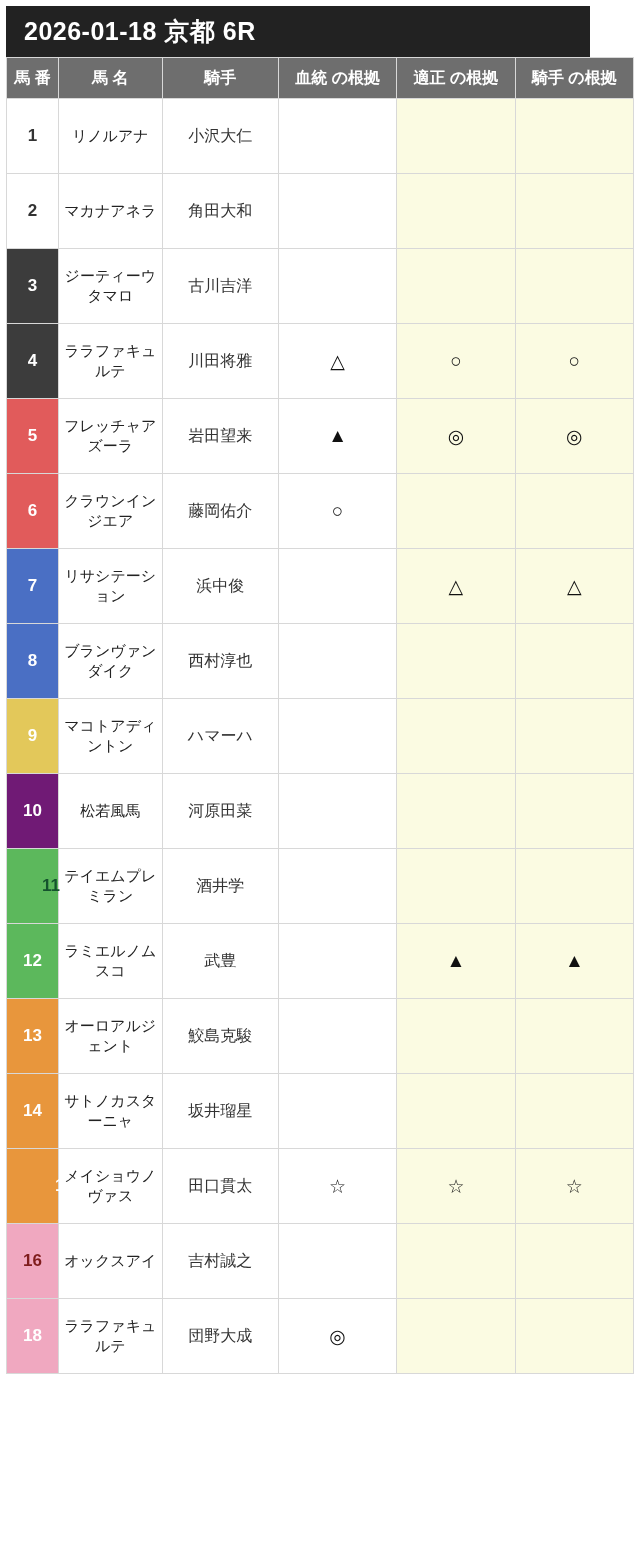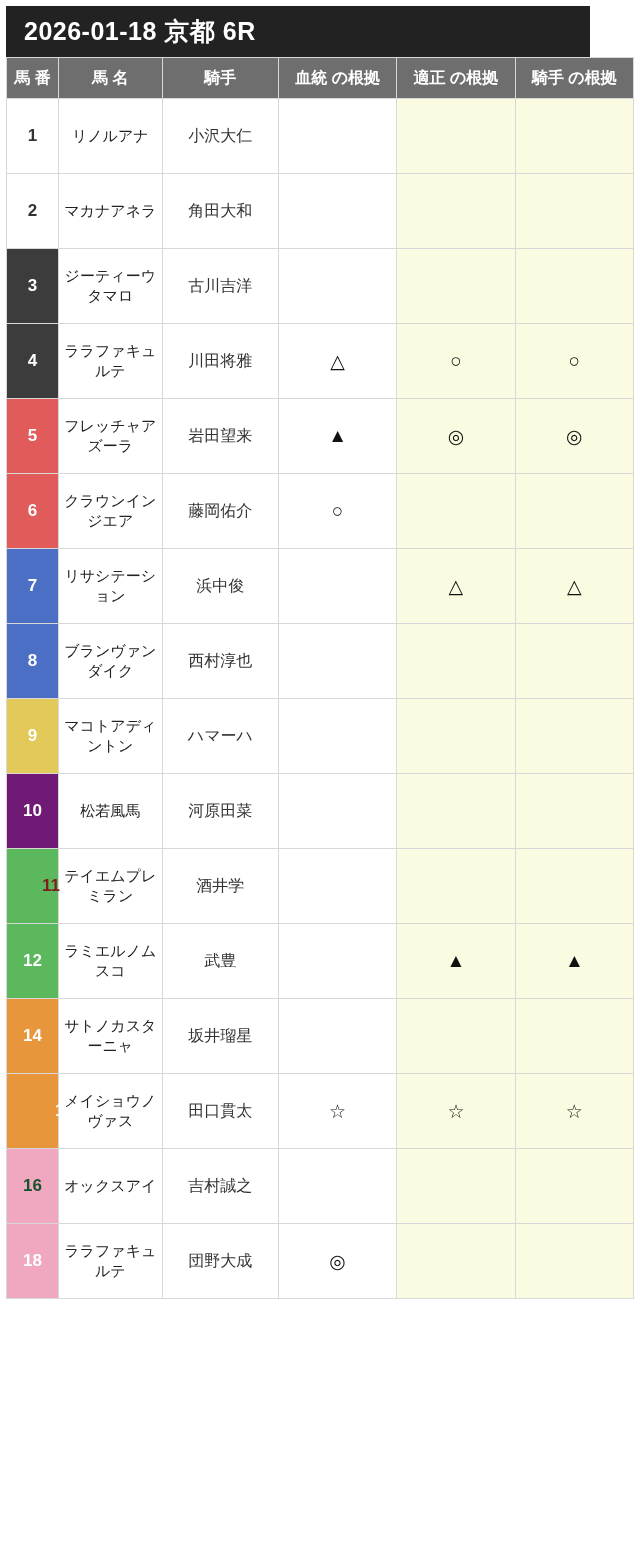--- a/index.html
+++ b/index.html
@@ -181,53 +181,61 @@
         </tr>
         <tr>
           <td class="num" style="background: #701a75; color: rgb(255, 255, 255);">10</td>
           <td class="hname">松若風馬</td>
           <td class="jockey">河原田菜</td>
           <td class="mark"></td>
           <td class="mark tint" style="background: rgb(251, 251, 226);"></td>
           <td class="mark tint" style="background: rgb(251, 251, 226);"></td>
         </tr>
         <tr>
-          <td class="num" style="background: rgb(92, 184, 92); color: #7f1d1d; padding-left: 35px;">11</td>
+          <td class="num" style="background: rgb(92, 184, 92); color: #14532d; padding-left: 35px;">11</td>
           <td class="hname">テイエムプレミラン</td>
           <td class="jockey">酒井学</td>
           <td class="mark"></td>
           <td class="mark tint" style="background: rgb(251, 251, 226);"></td>
           <td class="mark tint" style="background: rgb(251, 251, 226);"></td>
         </tr>
         <tr>
           <td class="num" style="background: rgb(92, 184, 92); color: rgb(255, 255, 255);">12</td>
           <td class="hname">ラミエルノムスコ</td>
           <td class="jockey">武豊</td>
           <td class="mark"></td>
           <td class="mark tint" style="background: rgb(251, 251, 226);">▲</td>
           <td class="mark tint" style="background: rgb(251, 251, 226);">▲</td>
+        </tr>
+        <tr>
+          <td class="num" style="background: rgb(232, 150, 60); color: rgb(255, 255, 255);">13</td>
+          <td class="hname">オーロアルジェント</td>
+          <td class="jockey">鮫島克駿</td>
+          <td class="mark"></td>
+          <td class="mark tint" style="background: rgb(251, 251, 226);"></td>
+          <td class="mark tint" style="background: rgb(251, 251, 226);"></td>
         </tr>
         <tr>
           <td class="num" style="background: rgb(232, 150, 60); color: rgb(255, 255, 255);">14</td>
           <td class="hname">サトノカスターニャ</td>
           <td class="jockey">坂井瑠星</td>
           <td class="mark"></td>
           <td class="mark tint" style="background: rgb(251, 251, 226);"></td>
           <td class="mark tint" style="background: rgb(251, 251, 226);"></td>
         </tr>
         <tr>
           <td class="num" style="background: rgb(232, 150, 60); color: rgb(255, 255, 255); padding-left: 48px;">15</td>
           <td class="hname">メイショウノヴァス</td>
           <td class="jockey">田口貫太</td>
           <td class="mark">☆</td>
           <td class="mark tint" style="background: rgb(251, 251, 226);">☆</td>
           <td class="mark tint" style="background: rgb(251, 251, 226);">☆</td>
         </tr>
         <tr>
-          <td class="num" style="background: rgb(240, 168, 192); color: #14532d;">16</td>
+          <td class="num" style="background: rgb(240, 168, 192); color: #7f1d1d;">16</td>
           <td class="hname">オックスアイ</td>
           <td class="jockey">吉村誠之</td>
           <td class="mark"></td>
           <td class="mark tint" style="background: rgb(251, 251, 226);"></td>
           <td class="mark tint" style="background: rgb(251, 251, 226);"></td>
         </tr>
         <tr>
           <td class="num" style="background: rgb(240, 168, 192); color: rgb(255, 255, 255);">18</td>
           <td class="hname">ララファキュルテ</td>
           <td class="jockey">団野大成</td>

